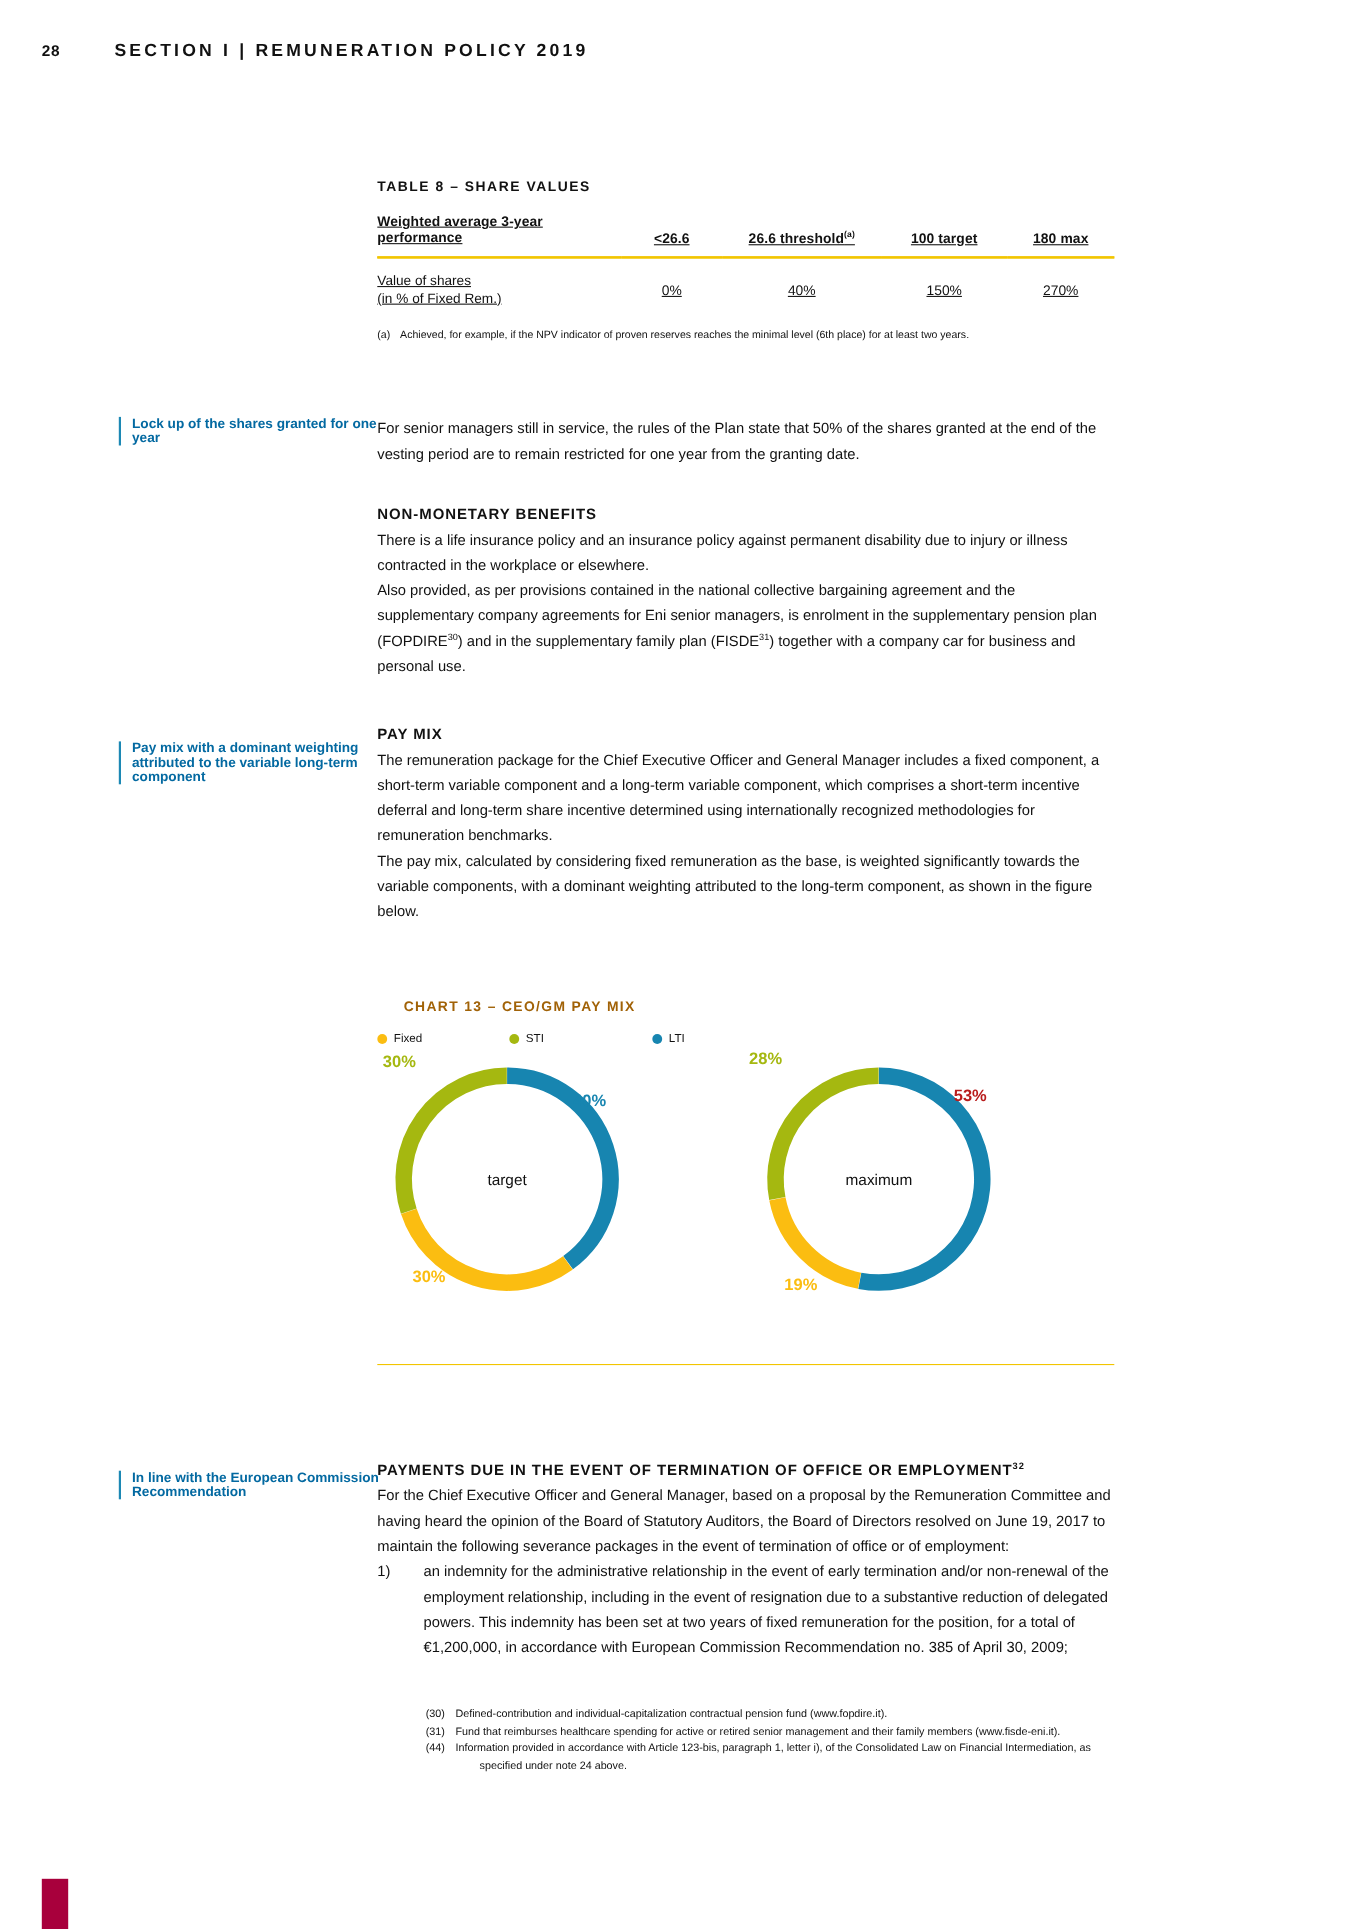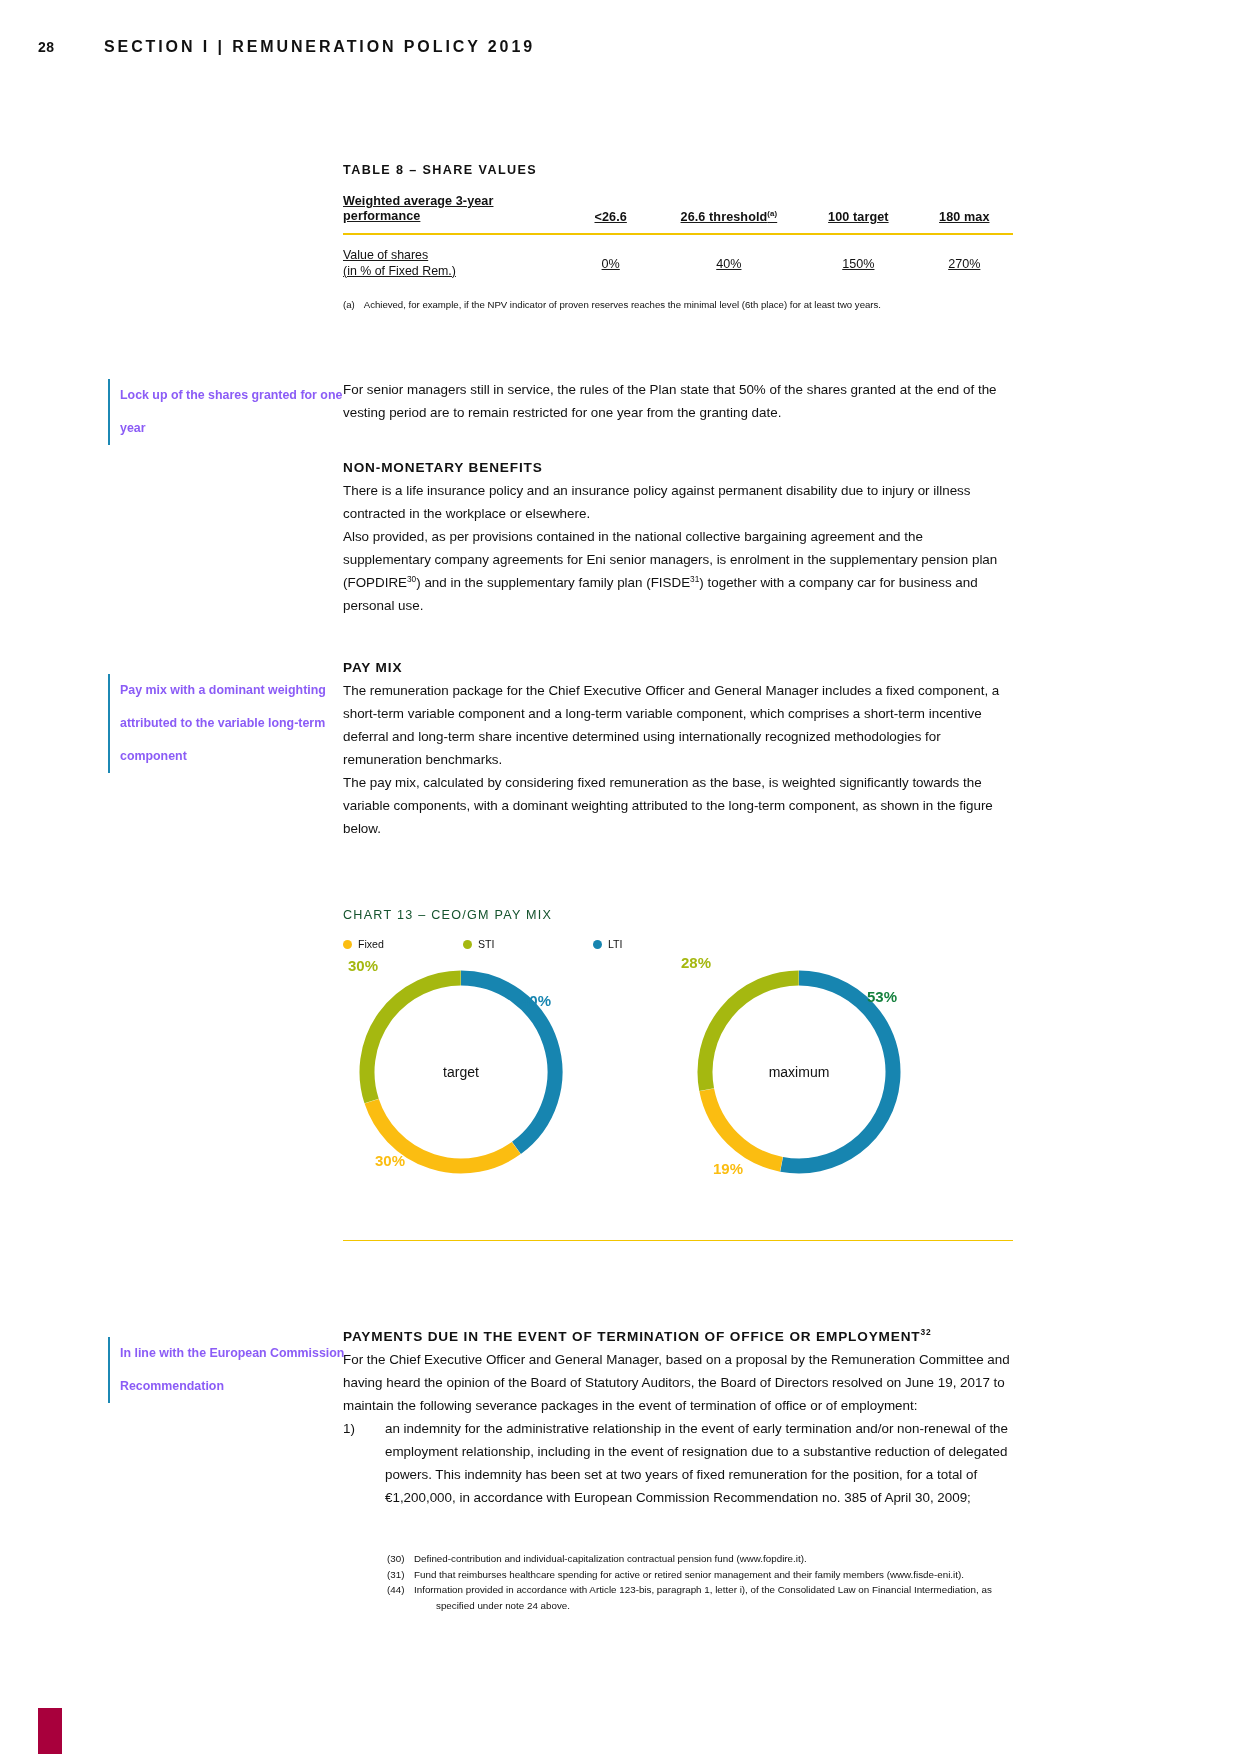--- a/index.html
+++ b/index.html
@@ -43,22 +43,22 @@
   
   .side-col { position: absolute; left: 108px; width: 240px; }
   .main-col { position: absolute; left: 343px; width: 670px; }
 
   
   .side-note {
     border-left: 2.5px solid #1c88b4;
     padding-left: 10px;
     font-size: 12.4px;
     font-weight: 700;
-    line-height: 33px;
-    color: #8b5cf6;
+    line-height: 13px;
+    color: #0369a1;
   }
 
   
   .tbl-title {
     font-size: 12.6px;
     font-weight: 700;
     letter-spacing: 1.4px;
     color: #111;
     margin-bottom: 17px;
   }
@@ -121,23 +121,24 @@
   }
 
   
   .num-item { display: flex; }
   .num-item .num { flex: 0 0 42px; }
   .num-item .txt { flex: 1 1 auto; }
 
   
   .chart-title {
     font-size: 12.6px;
-    font-weight: 400;
+    font-weight: 700;
     letter-spacing: 1.25px;
-    color: #14532d;
+    color: #a16207;
+    margin-left: 24px;
   }
   .legend {
     display: flex;
     margin-top: 16px;
     font-size: 10.6px;
     color: #111;
   }
   .legend-item { display: flex; align-items: center; }
   .legend-dot {
     width: 9px; height: 9px; border-radius: 50%;
@@ -292,21 +293,21 @@
 
     <div class="donut-wrap" style="left:346px; width:220px; height:220px;">
       <svg width="220" height="220" viewBox="0 0 220 220">
         <g id="donut-maximum-arcs">
             <path d="M 110 16 A 94 94 0 1 1 92.62794898329375 202.38079802357714" fill="none" stroke="#1785b0" stroke-width="15"></path>
             <path d="M 92.38615642894186 202.33500156849675 A 94 94 0 0 1 17.711427740345727 127.85551540209838" fill="none" stroke="#fbbd11" stroke-width="15"></path>
             <path d="M 17.664998431503264 127.61384357105811 A 94 94 0 0 1 109.75390885658271 16.000322132737438" fill="none" stroke="#a5b810" stroke-width="15"></path>
           </g>
       </svg>
       <div class="donut-center" style="top:110px;">maximum</div>
-      <div class="slice-label" id="max-lbl-lti" style="left:178px; top:26px; color:#15803d;">53%</div>
+      <div class="slice-label" id="max-lbl-lti" style="left:178px; top:26px; color:#b91c1c;">53%</div>
       <div class="slice-label" id="max-lbl-fixed" style="left:24px; top:198px; color:#fbbd11;">19%</div>
       <div class="slice-label" id="max-lbl-sti" style="left:-8px; top:-8px; color:#a5b810;">28%</div>
     </div>
 
   </div>
 
   <div class="chart-rule"></div>
 </div>
 
 <div class="side-col" style="top:1337px;">

